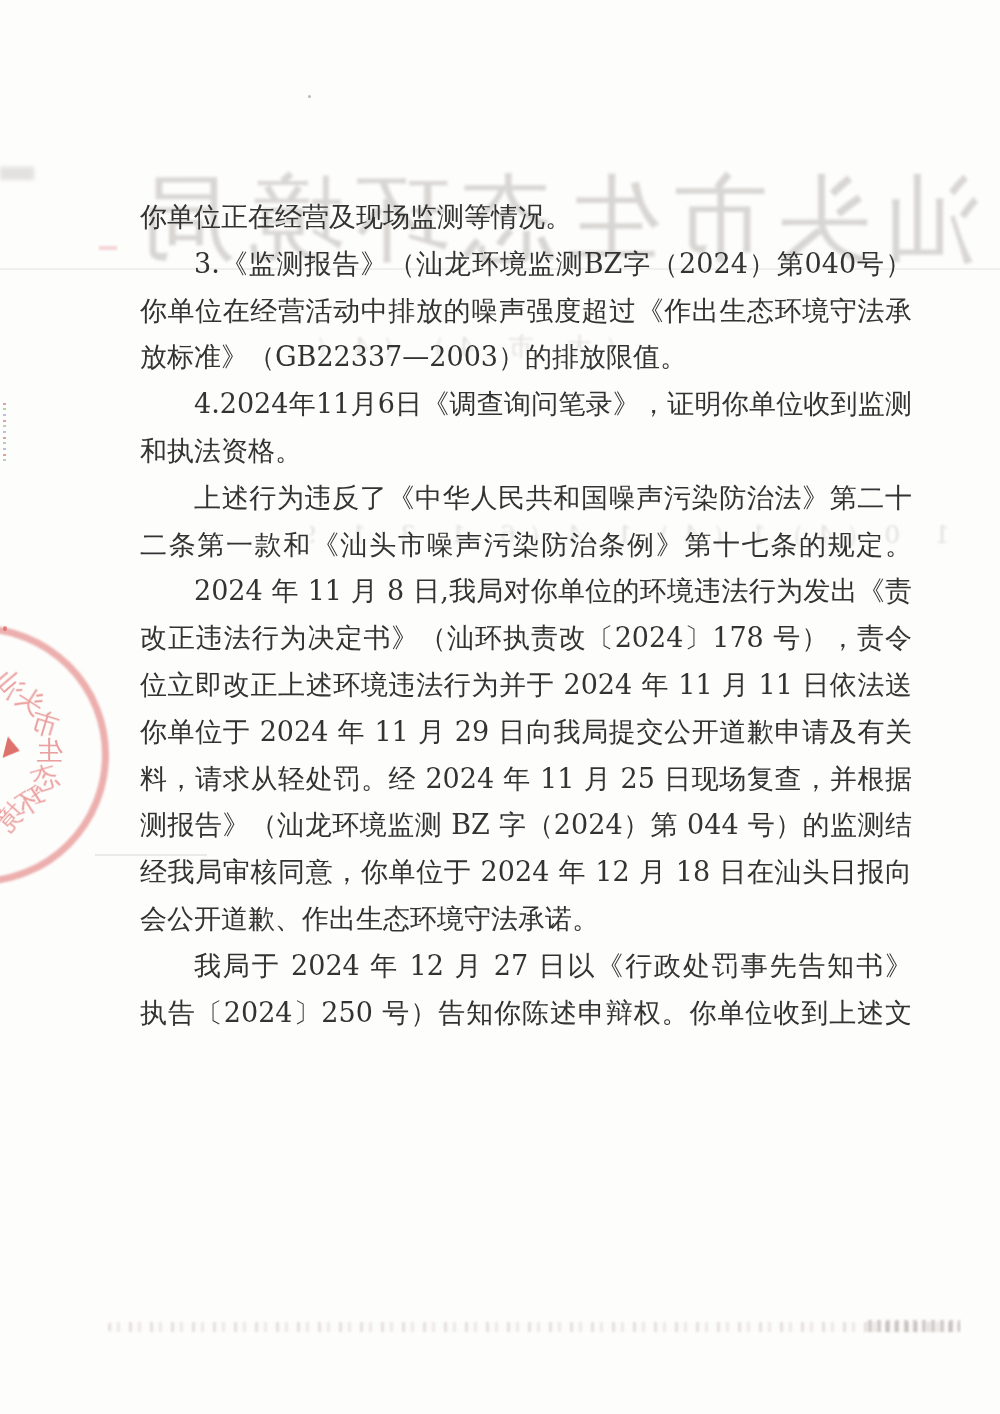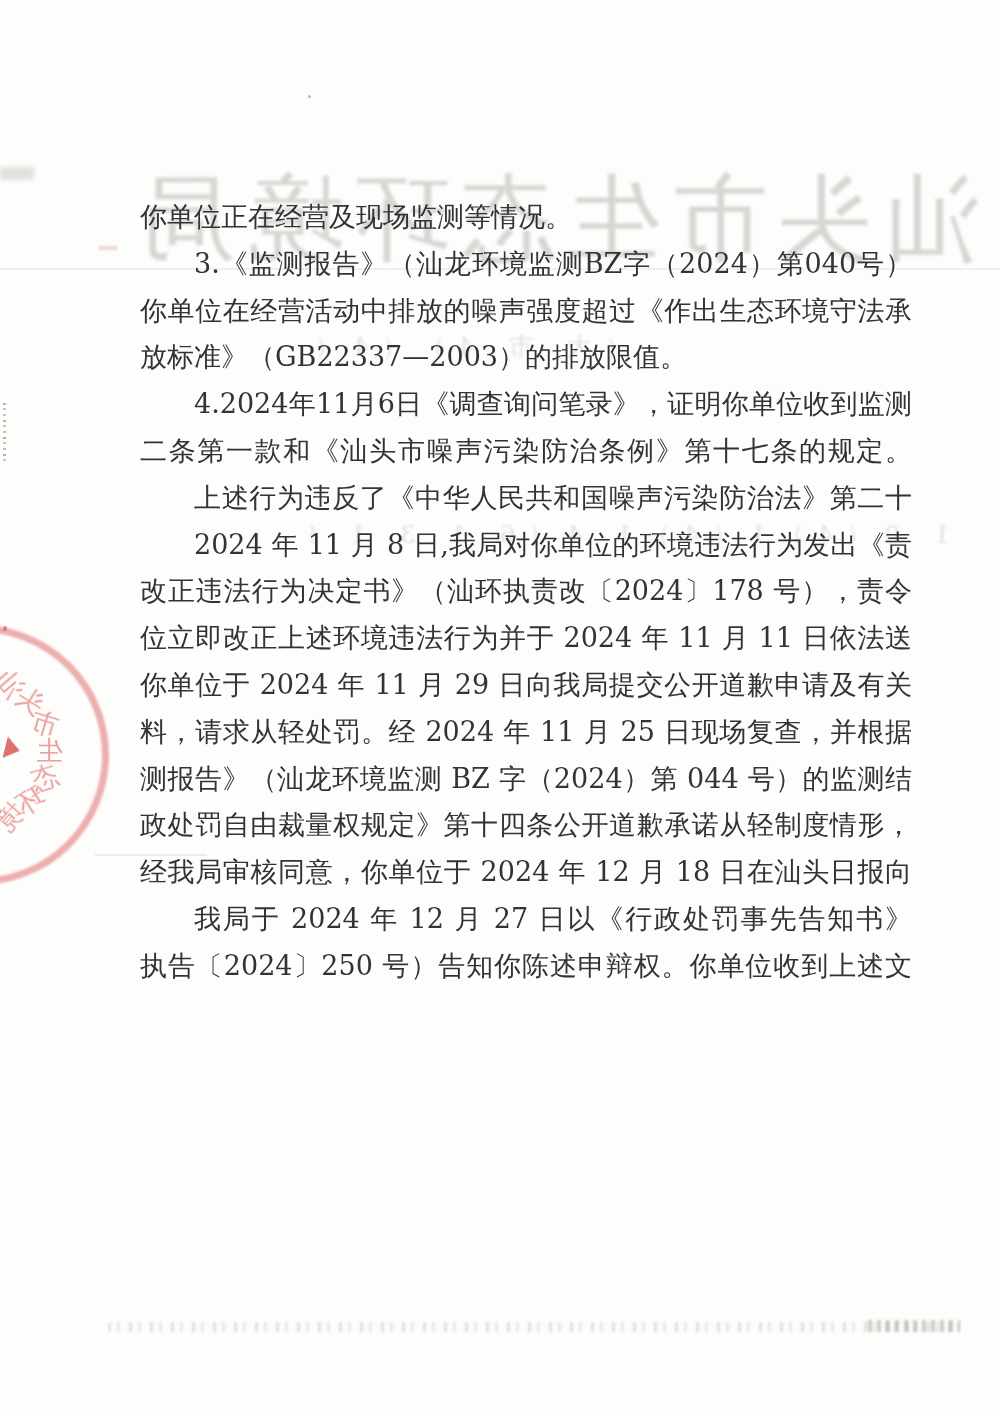--- a/index.html
+++ b/index.html
@@ -90,30 +90,31 @@
   <div class="mid-bleed mb1">（大 市 4）（4（</div>
 
   <div class="mid-bleed mb2">1 0（4）1（4）1 4（6 1 3 1 9 7</div>
 
   <div class="doc" id="doc">
       <div class="doc-line">你单位正在经营及现场监测等情况。</div>
       <div class="doc-line indent justify">3.《监测报告》（汕龙环境监测BZ字（2024）第040号）证明</div>
       <div class="doc-line justify">你单位在经营活动中排放的噪声强度超过《作出生态环境守法承诺</div>
       <div class="doc-line">放标准》（GB22337—2003）的排放限值。</div>
       <div class="doc-line indent justify">4.2024年11月6日《调查询问笔录》，证明你单位收到监测结</div>
+      <div class="doc-line">和执法资格。</div>
+      <div class="doc-line indent justify">上述行为违反了《中华人民共和国噪声污染防治法》第二十</div>
       <div class="doc-line justify">二条第一款和《汕头市噪声污染防治条例》第十七条的规定。</div>
-      <div class="doc-line indent justify">上述行为违反了《中华人民共和国噪声污染防治法》第二十</div>
       <div class="doc-line indent justify">2024 年 11 月 8 日,我局对你单位的环境违法行为发出《责令</div>
       <div class="doc-line justify">改正违法行为决定书》（汕环执责改〔2024〕178 号），责令你单</div>
       <div class="doc-line justify">位立即改正上述环境违法行为并于 2024 年 11 月 11 日依法送达。</div>
       <div class="doc-line justify">你单位于 2024 年 11 月 29 日向我局提交公开道歉申请及有关资</div>
       <div class="doc-line justify">料，请求从轻处罚。经 2024 年 11 月 25 日现场复查，并根据《监</div>
       <div class="doc-line justify">测报告》（汕龙环境监测 BZ 字（2024）第 044 号）的监测结果，</div>
-      <div class="doc-line justify">政处罚自由裁量权规定》第十四条公开道歉承诺从轻制度情形，</div>
       <div class="doc-line justify">经我局审核同意，你单位于 2024 年 12 月 18 日在汕头日报向社</div>
+      <div class="doc-line">会公开道歉、作出生态环境守法承诺。</div>
       <div class="doc-line indent justify">我局于 2024 年 12 月 27 日以《行政处罚事先告知书》（汕环</div>
       <div class="doc-line justify">执告〔2024〕250 号）告知你陈述申辩权。你单位收到上述文书</div>
     </div>
 
   <div class="seal" id="seal">
     <div class="seal-ring"></div>
     <div class="seal-triangle"></div>
   <span class="seal-char" style="left: -4.32016px; top: 665.896px; transform: scaleX(-1) rotate(-49.6deg);">汕</span>
       <span class="seal-char" style="left: 17.3579px; top: 683.14px; transform: scaleX(-1) rotate(-32.8deg);">头</span>
       <span class="seal-char" style="left: 30.9521px; top: 705.764px; transform: scaleX(-1) rotate(-16.8deg);">市</span>

